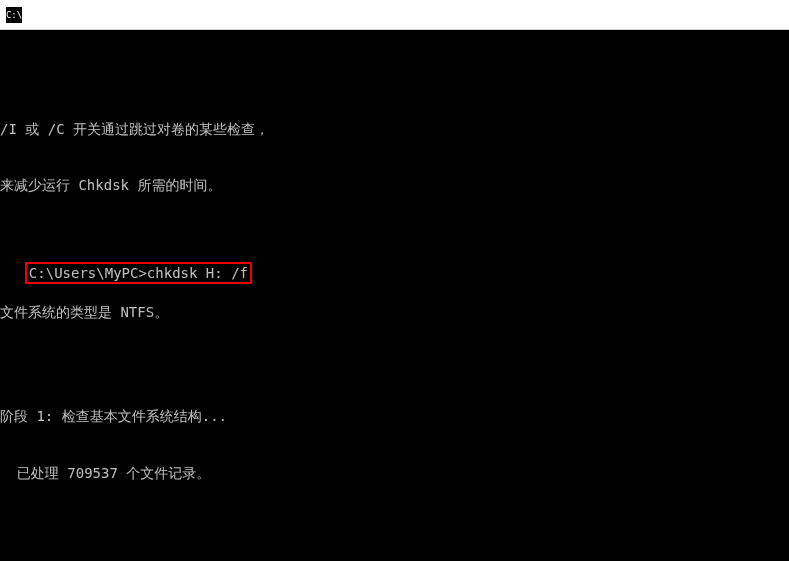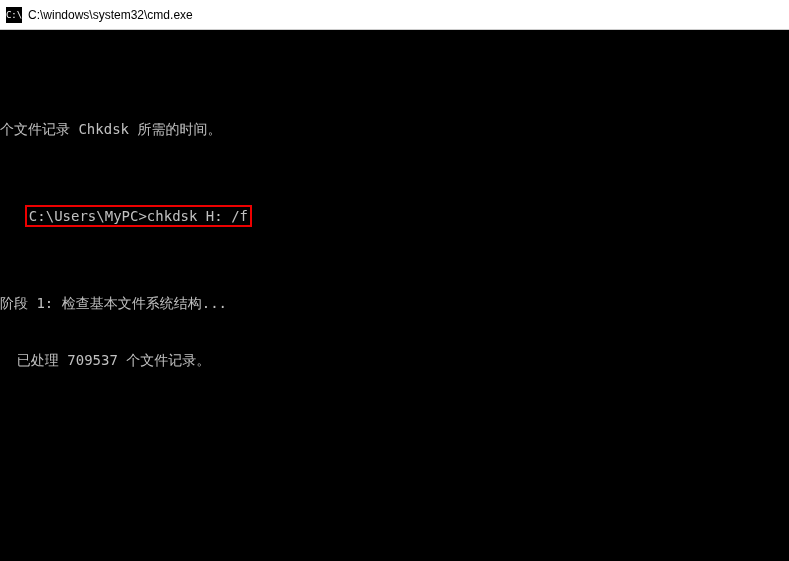--- a/index.html
+++ b/index.html
@@ -51,28 +51,29 @@
       display: inline-block;
       line-height: 1.3;
     }
     .spacer { height: 10px; }
   </style>
 </head>
 <body>
 
 <div class="titlebar">
   <span class="titlebar-icon">C:\</span>
-  <span>C:\windows\system32\cmd.exe</span>
 </div>
 
 <div class="terminal">
   <div class="spacer"></div>
-  <span class="line">个文件记录 Chkdsk 所需的时间。</span>
+  <span class="line">/I 或 /C 开关通过跳过对卷的某些检查，</span>
+  <span class="line">来减少运行 Chkdsk 所需的时间。</span>
   <div class="spacer"></div>
   <span class="highlight-row"><span class="cmd-highlight">C:\Users\MyPC&gt;chkdsk H: /f</span></span>
+  <span class="line">文件系统的类型是 NTFS。</span>
   <div class="spacer"></div>
   <span class="line">阶段 1: 检查基本文件系统结构...</span>
   <span class="line">  已处理 709537 个文件记录。</span>
   
   
   
   
   
   
   

